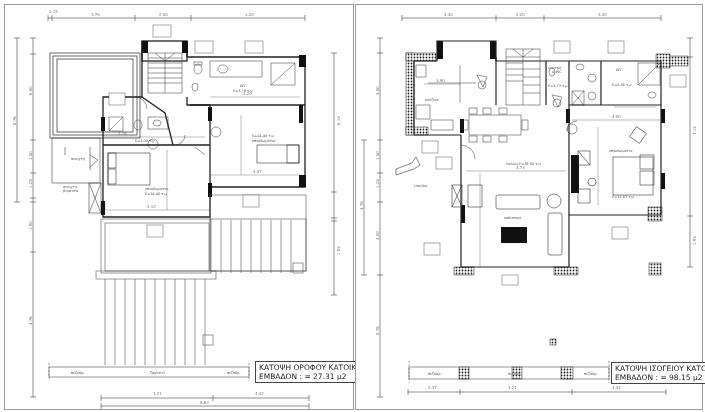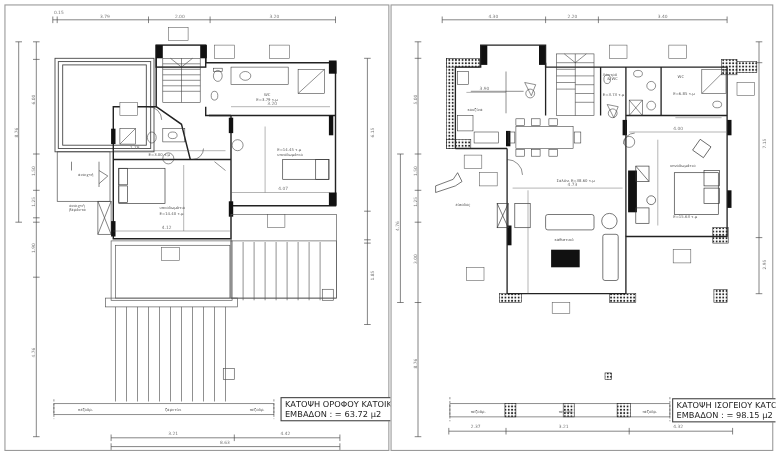--- a/index.html
+++ b/index.html
@@ -236,21 +236,21 @@
       <line x1="96" y1="401" x2="304" y2="401"></line>
       <line x1="96" y1="398" x2="96" y2="404"></line>
         <line x1="304" y1="398" x2="304" y2="404"></line>
     </g>
     <text class="dimtxt" x="148" y="390">3.21</text>
     <text class="dimtxt" x="250" y="390">4.42</text>
     <text class="dimtxt" x="195" y="399">8.63</text>
   </svg>
   <div class="title-box" style="left:250px;top:356px;">
     <span class="l1">ΚΑΤΟΨΗ ΟΡΟΦΟΥ ΚΑΤΟΙΚΙΑ 1</span>
-    <span class="l2">ΕΜΒΑΔΟΝ : = 63.72 μ2</span>
+    <span class="l2">ΕΜΒΑΔΟΝ : = 27.31 μ2</span>
   </div>
 </div>
 
 <div class="sheet right">
   <svg width="346" height="404" viewBox="0 0 346 404">
     <defs>
       <pattern id="hatchR" width="3" height="3" patternUnits="userSpaceOnUse">
         <rect width="3" height="3" fill="#fff"></rect>
         <circle cx="1.5" cy="1.5" r="0.9" fill="#222"></circle>
       </pattern>

